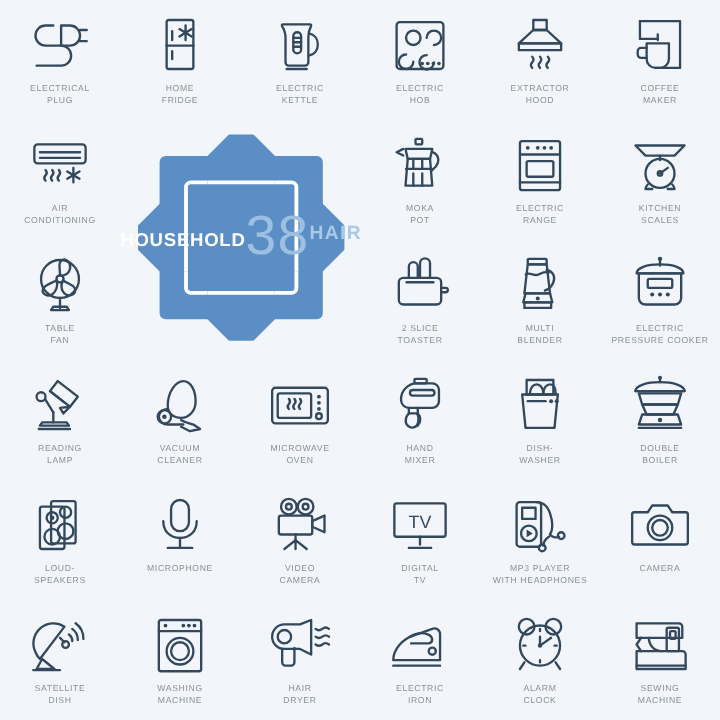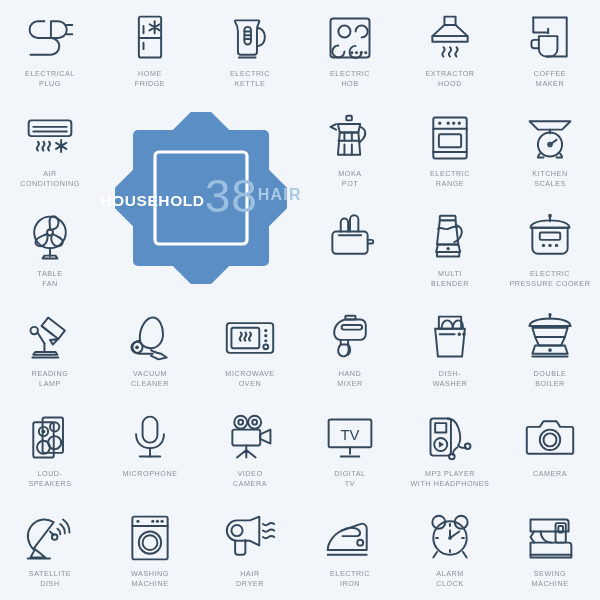--- a/index.html
+++ b/index.html
@@ -259,20 +259,22 @@
     <div class="cell" style="grid-row:3;grid-column:4">
       <div class="glyph">
         <svg viewBox="0 0 60 56">
           <path d="M20 21V11a4 4 0 0 1 8 0v10"></path>
           <path d="M30 21V8a4.5 4.5 0 0 1 9 0v13"></path>
           <rect x="11" y="21" width="38" height="24" rx="4"></rect>
           <path d="M18 25h24"></path>
           <path d="M49 30h4a2 2 0 0 1 0 4h-4"></path>
         </svg>
       </div>
+      <div class="label">2 SLICE
+TOASTER</div>
     </div>
 
     <div class="cell" style="grid-row:3;grid-column:5">
       <div class="glyph">
         <svg viewBox="0 0 60 56">
           <rect x="19" y="4" width="17" height="5" rx="1"></rect>
           <path d="M19 9h17l3 26H16z"></path>
           <path d="M17.2 18c4-2.5 7.5 2 11.5 0s6.5-3 9.1-1.5"></path>
           <path d="M36 14c6 1.5 8 6 6 11s-6 7-7.6 7.4"></path>
           <path d="M17 35h22l2 8H15z"></path>

